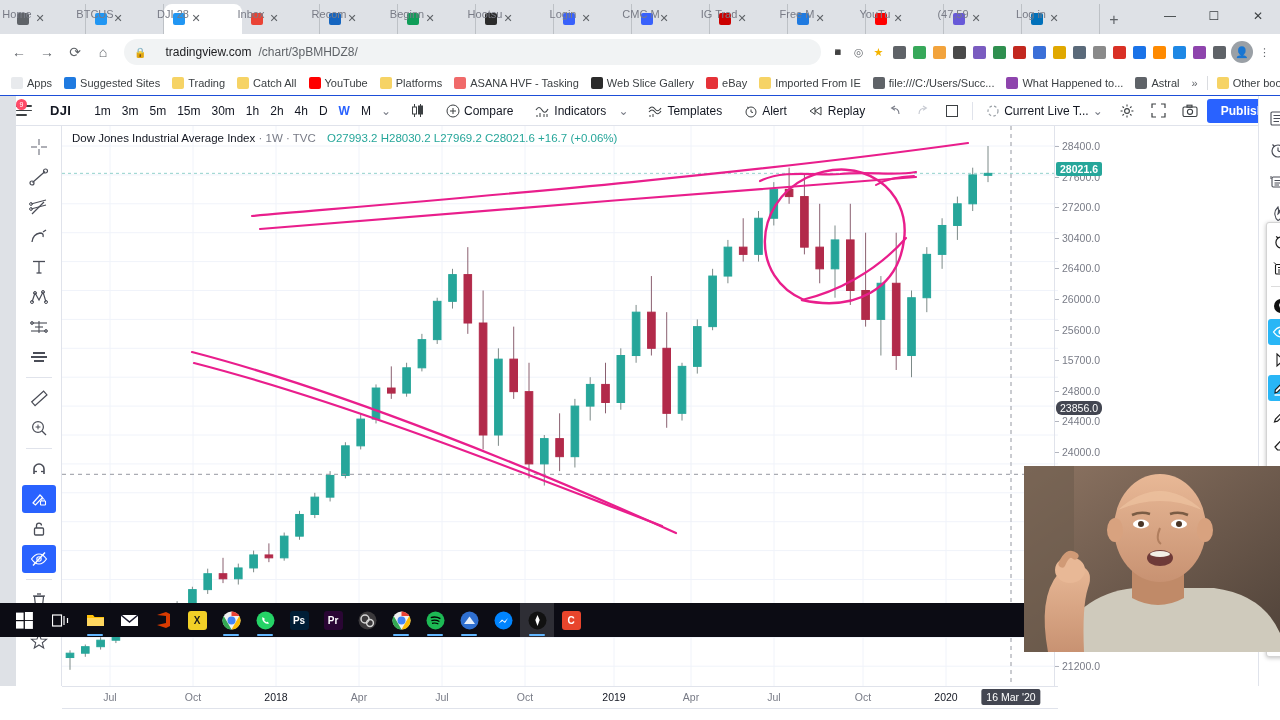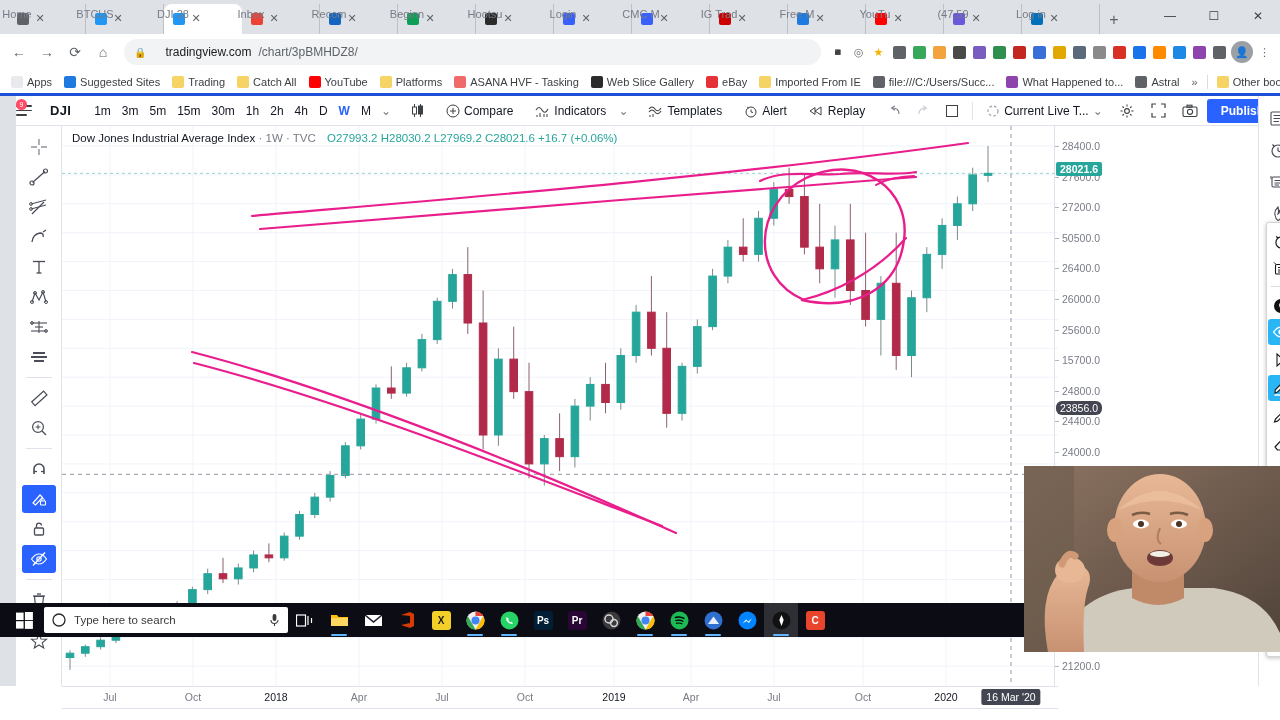--- a/index.html
+++ b/index.html
@@ -36,21 +36,21 @@
   .navicon { width:26px; height:26px; display:flex; align-items:center; justify-content:center; color:#5f6368; font-size:14px; }
   .omnibox {
     flex:1 1 auto; height:26px; background:#f1f3f4; border-radius:13px; display:flex; align-items:center;
     padding:0 10px; gap:7px; margin:0 6px; font-size:12px; color:#5f6368;
   }
   .omnibox .urlhost { color:#202124;margin-left:12px; }
   .extrarow { display:flex; align-items:center; gap:1px; }
   .exticon { width:19px; height:19px; display:flex; align-items:center; justify-content:center; font-size:11px; color:#5f6368; }
 
   .bookbar { height:26px; background:#fff; display:flex; align-items:center; padding:0 6px; gap:2px;
-             border-bottom:3px solid #1d4ed8; }
+             border-bottom:1px solid #1d4ed8; }
   .bm { display:flex; align-items:center; gap:4px; padding:2px 5px; font-size:11px; color:#3c4043;
         white-space:nowrap; border-radius:3px; }
   .bmico { width:12px; height:12px; flex:0 0 12px; border-radius:2px; display:block; }
   .bm-right { margin-left:auto; display:flex; align-items:center; gap:4px; }
 
   
   .tvapp { position:absolute; left:16px; top:96px; width:1280px; height:590px; background:#fff; }
   .tvtop { height:30px; border-bottom:1px solid #e0e3eb; display:flex; align-items:center; font-size:12px; }
   .tvsep { width:1px; height:18px; background:#e0e3eb; margin:0 4px; }
   .tvbtn { display:flex; align-items:center; gap:4px; padding:3px 7px; border-radius:3px; color:#131722; white-space:nowrap; }
@@ -812,21 +812,21 @@
         </svg>
     </div>
 
     <div class="pscale" id="pscale">
         <div class="plabel" style="top: 20px;">28400.0</div>
         <div style="position: absolute; left: 0px; top: 20px; width: 4px; height: 1px; background: rgb(178, 181, 190);"></div>
         <div class="plabel" style="top: 50.6px;">27600.0</div>
         <div style="position: absolute; left: 0px; top: 50.6px; width: 4px; height: 1px; background: rgb(178, 181, 190);"></div>
         <div class="plabel" style="top: 81.2px;">27200.0</div>
         <div style="position: absolute; left: 0px; top: 81.2px; width: 4px; height: 1px; background: rgb(178, 181, 190);"></div>
-        <div class="plabel" style="top: 111.8px;">50500.0</div>
+        <div class="plabel" style="top: 111.8px;">30400.0</div>
         <div style="position: absolute; left: 0px; top: 111.8px; width: 4px; height: 1px; background: rgb(178, 181, 190);"></div>
         <div class="plabel" style="top: 142.4px;">26400.0</div>
         <div style="position: absolute; left: 0px; top: 142.4px; width: 4px; height: 1px; background: rgb(178, 181, 190);"></div>
         <div class="plabel" style="top: 173px;">26000.0</div>
         <div style="position: absolute; left: 0px; top: 173px; width: 4px; height: 1px; background: rgb(178, 181, 190);"></div>
         <div class="plabel" style="top: 203.6px;">25600.0</div>
         <div style="position: absolute; left: 0px; top: 203.6px; width: 4px; height: 1px; background: rgb(178, 181, 190);"></div>
         <div class="plabel" style="top: 234.2px;">15700.0</div>
         <div style="position: absolute; left: 0px; top: 234.2px; width: 4px; height: 1px; background: rgb(178, 181, 190);"></div>
         <div class="plabel" style="top: 264.8px;">24800.0</div>
@@ -1091,31 +1091,20 @@
 
   <div class="taskbar">
     <div class="startb">
       <svg width="17" height="17" viewBox="0 0 17 17">
         <rect x="0" y="0.6" width="7.6" height="7.4" fill="#fff"></rect>
         <rect x="8.9" y="0" width="8" height="8" fill="#fff"></rect>
         <rect x="0" y="9.2" width="7.6" height="7.4" fill="#fff"></rect>
         <rect x="8.9" y="8.9" width="8" height="8" fill="#fff"></rect>
       </svg>
     </div>
-    <div class="searchbox">
-      <svg width="14" height="14" viewBox="0 0 14 14">
-        <circle cx="7" cy="7" r="6" fill="none" stroke="#2b2b2b" stroke-width="1.3"></circle>
-      </svg>
-      <span style="flex:1;">Type here to search</span>
-      <svg width="11" height="14" viewBox="0 0 11 14">
-        <rect x="3.6" y="1" width="3.8" height="7" rx="1.9" fill="#3a3a3a"></rect>
-        <path d="M2 7 a3.5 3.5 0 0 0 7 0" fill="none" stroke="#3a3a3a" stroke-width="1.1"></path>
-        <line x1="5.5" y1="10.5" x2="5.5" y2="13" stroke="#3a3a3a" stroke-width="1.1"></line>
-      </svg>
-    </div>
     <div style="display:flex;align-items:center;" id="tbitems">
         <div class="tbicon">
           <svg width="18" height="15" viewBox="0 0 18 15">
             <rect x="0.5" y="2" width="9" height="11" fill="none" stroke="#fff" stroke-width="1.2"></rect>
             <line x1="12" y1="3" x2="12" y2="12" stroke="#fff" stroke-width="1.2"></line>
             <line x1="15.5" y1="5" x2="15.5" y2="10" stroke="#fff" stroke-width="1.2"></line>
           </svg>
         </div>
         <div class="tbicon run">
           <svg width="19" height="16" viewBox="0 0 19 16">

